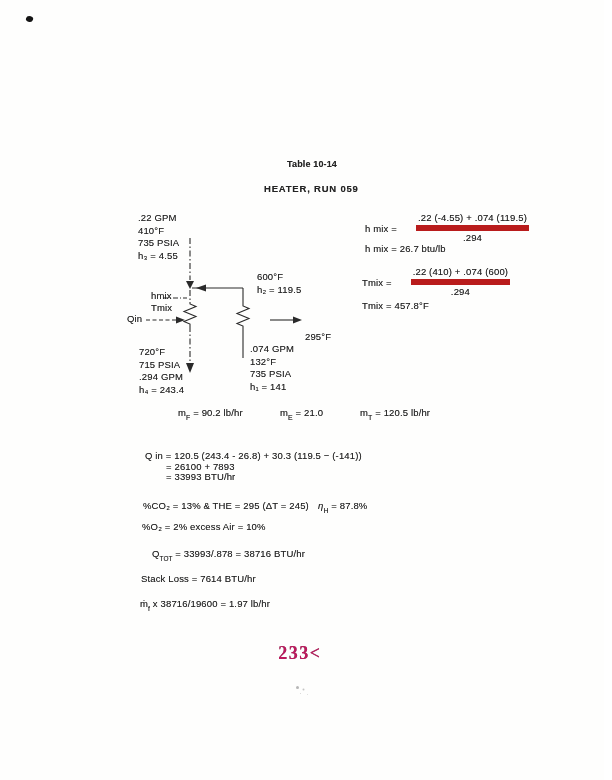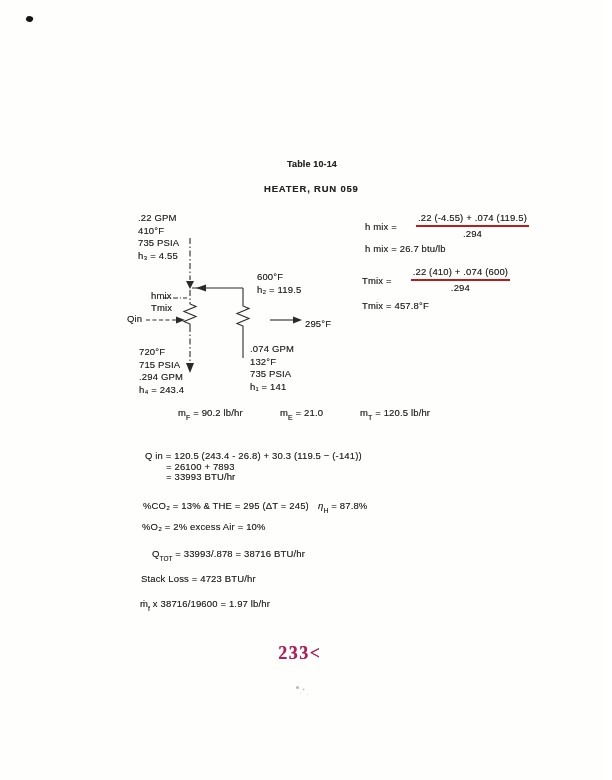--- a/index.html
+++ b/index.html
@@ -29,21 +29,21 @@
   .it { font-style:italic; }
   sub { font-size:7px; letter-spacing:0; position:relative; top:1px; }
   sub.sm { font-size:6.5px; }
   .frac-row {
     position:absolute;
     display:flex; align-items:center; gap:19px;
     font-size:9.5px; letter-spacing:0.15px; white-space:nowrap;
     text-shadow:0 0 0.5px rgba(45,45,45,0.55);
   }
   .frac { display:inline-flex; flex-direction:column; align-items:center; line-height:12px; }
-  .frac .num { border-bottom:2px solid #b91c1c; padding:0 2px 1px 2px; }
+  .frac .num { border-bottom:6px solid #b91c1c; padding:0 2px 1px 2px; }
   .frac .den { padding-top:1px; }
   .calc .ln2 { padding-left:21px; }
   .pagenum {
     position:absolute; left:0; top:643px; width:600px;
     text-align:center;
     font-family:"Liberation Serif", serif;
     font-weight:700; font-size:18px; letter-spacing:1.5px;
     color:#be185d;
     text-shadow:0 0 0.6px rgba(30,30,30,0.6);
   }
@@ -116,21 +116,21 @@
     <span class="ln">h₂ = 119.5</span>
   </div>
 
   <div class="txt" style="left:151px; top:290px; line-height:11.5px;">
     <span class="ln">hmix</span>
     <span class="ln">Tmix</span>
   </div>
 
   <div class="txt" style="left:127px; top:313px;">Qin</div>
 
-  <div class="txt" style="left:305px; top:318px;text-align:center;">295°F</div>
+  <div class="txt" style="left:305px; top:331px;text-align:center;">295°F</div>
 
   <div class="txt" style="left:139px; top:346px;">
     <span class="ln">720°F</span>
     <span class="ln">715 PSIA</span>
     <span class="ln">.294 GPM</span>
     <span class="ln">h₄ = 243.4</span>
   </div>
 
   <div class="txt" style="left:250px; top:343px;">
     <span class="ln">.074 GPM</span>
@@ -181,21 +181,21 @@
     <span class="it">η</span><sub>H</sub>
     <span>= 87.8%</span>
   </div>
   <div class="txt" style="left:142px; top:521px;">%O₂ = 2% excess Air = 10%</div>
 
   <div class="txt" style="left:152px; top:548px;">
     <span>Q</span><sub class="sm">TOT</sub>
     <span>= 33993/.878 = 38716 BTU/hr</span>
   </div>
 
-  <div class="txt" style="left:141px; top:573px;">Stack Loss = 4723 BTU/hr</div>
+  <div class="txt" style="left:141px; top:573px;">Stack Loss = 7614 BTU/hr</div>
 
   <div class="txt" style="left:140px; top:598px;">
     <span>ṁ</span><sub>f</sub>
     <span>x 38716/19600 = 1.97 lb/hr</span>
   </div>
 
   <div class="pagenum">233&lt;</div>
 
 </div>
 

